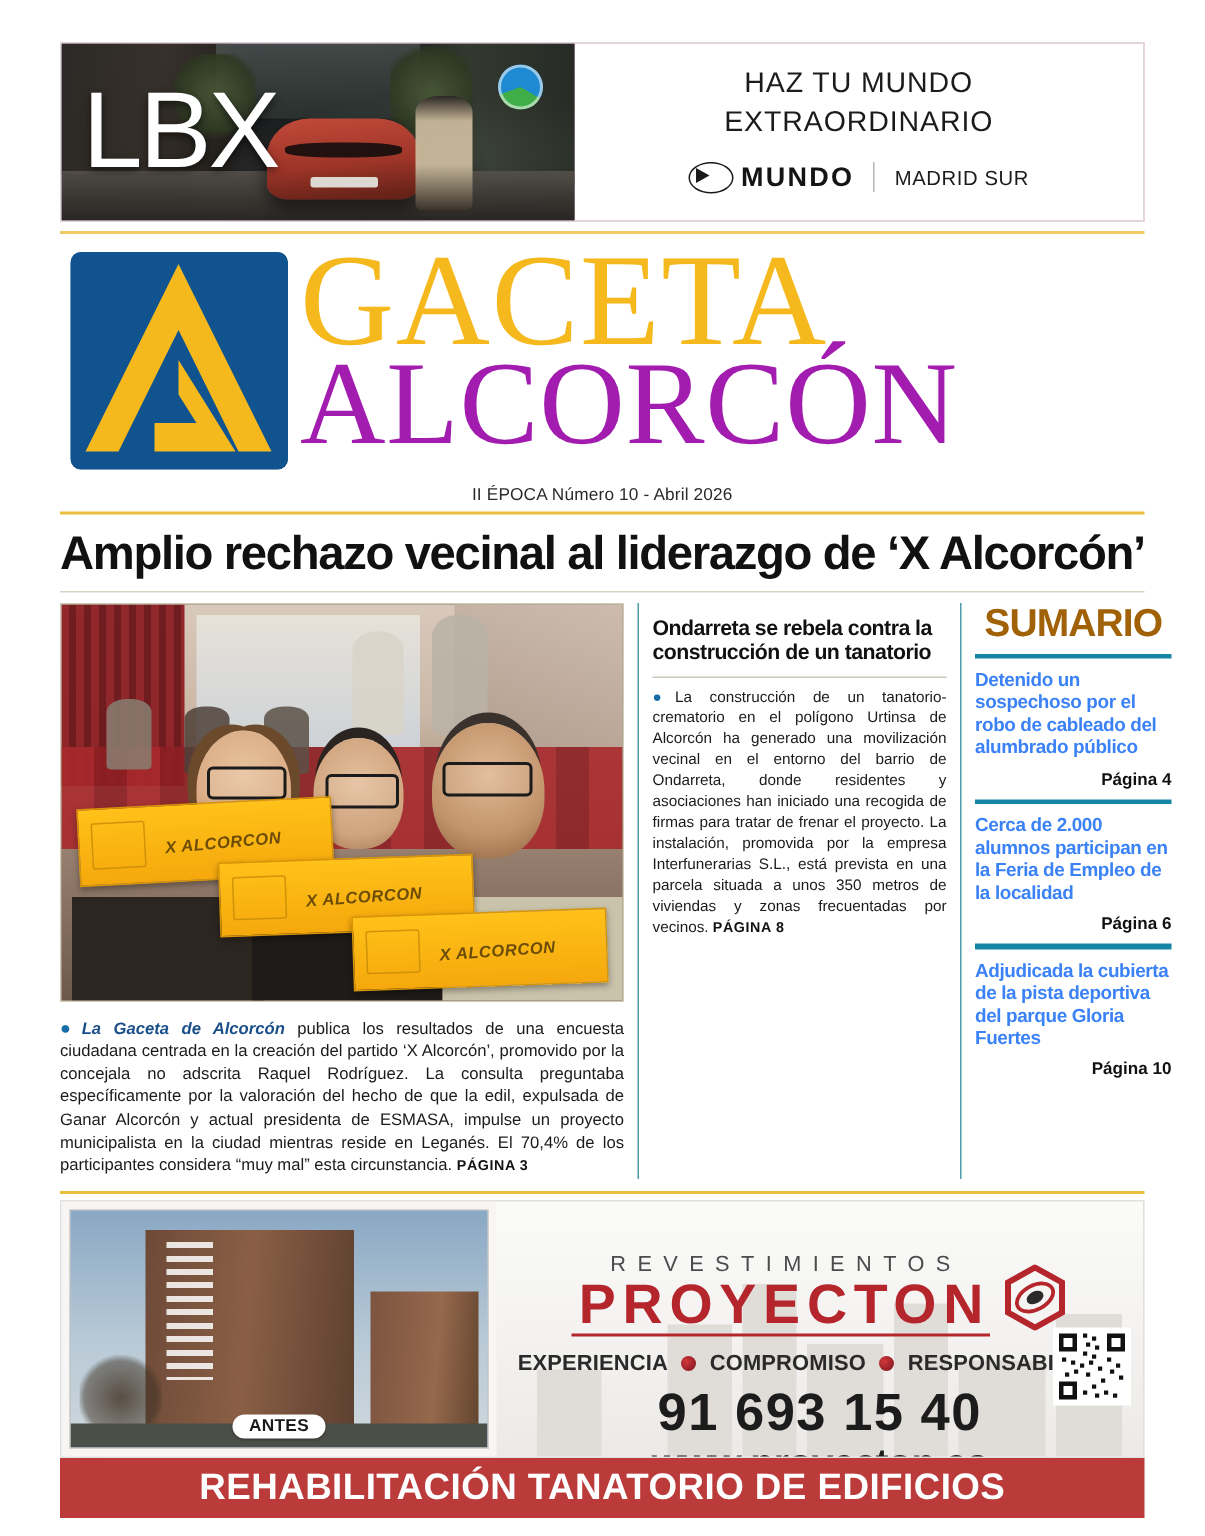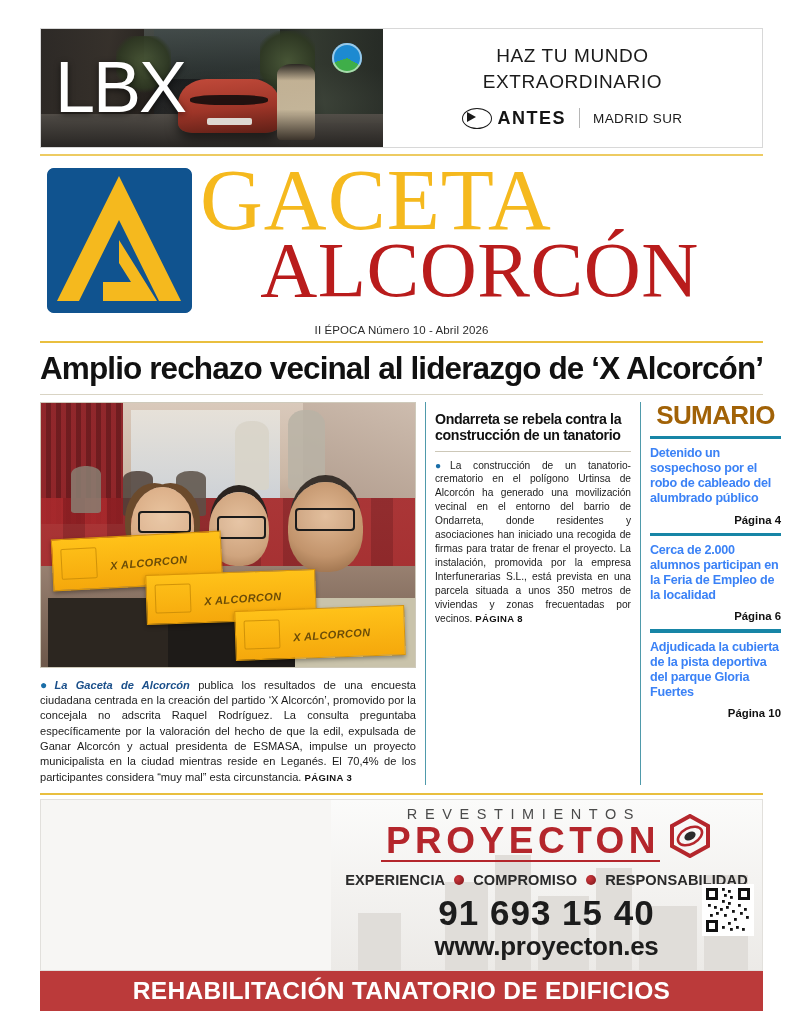--- a/index.html
+++ b/index.html
@@ -236,23 +236,23 @@
     color: #f5b91e;
     letter-spacing: 1px;
     text-align: left;
     padding-right: 4px;
   }
   .title-alcorcon {
     font-family: "Liberation Serif", serif;
     font-size: 79px;
     line-height: 0.92;
     font-weight: 400;
-    color: #b91c1c;
+    color: #a21caf;
     letter-spacing: .5px;
-    text-align: center;
+    text-align: left;
     padding-right: 4px;
     margin-top: -4px;
   }
   .issue-line {
     width: 723px;
     text-align: center;
     font-family: "Liberation Sans", sans-serif;
     font-size: 11.5px;
     color: #2b2b2b;
     letter-spacing: .1px;
@@ -658,20 +658,21 @@
     justify-content: flex-start;
     padding: 6px 10px 4px;
     box-sizing: border-box;
   }
   .ad-brandrow {
     position: relative;
     width: 100%;
     display: flex;
     align-items: flex-start;
     justify-content: center;
+    margin-top: 28px;
   }
   .ad-brandtext { position: relative; }
   .ad-revest {
     font-family: "Liberation Sans", sans-serif;
     font-size: 14.5px;
     letter-spacing: 7.6px;
     color: #4b4b4b;
     text-align: center;
     padding-left: 7px;
   }
@@ -783,21 +784,21 @@
         <div class="lbx-word">LBX</div>
       </div>
       <div class="topad-text">
         <div class="topad-slogan">
           <div>HAZ TU MUNDO</div>
           <div>EXTRAORDINARIO</div>
         </div>
         <div class="topad-brandrow">
           <div class="lexus-mark">
             <div class="lexus-oval"></div>
-            <div class="lexus-word">ANTES</div>
+            <div class="lexus-word">MUNDO</div>
           </div>
           <div class="brand-sep"></div>
           <div class="dealer">MADRID SUR</div>
         </div>
       </div>
     </div>
 
     <div class="rule-gold thin"></div>
 
     <div class="masthead">
@@ -907,20 +908,28 @@
         <div class="blk" style="left:56%;width:6%;height:52%"></div>
         <div class="blk" style="left:63%;width:5%;height:68%"></div>
         <div class="blk" style="left:69%;width:7%;height:44%"></div>
         <div class="blk" style="left:77%;width:5%;height:60%"></div>
         <div class="blk" style="left:83%;width:8%;height:38%"></div>
         <div class="blk" style="left:92%;width:6%;height:56%"></div>
         <div class="blk" style="left:44%;width:6%;height:34%"></div>
       </div>
 
       <div class="ad-photos">
+        <div class="ad-photo before">
+          <div class="ap-sky"></div>
+          <div class="ap-side"></div>
+          <div class="ap-tower"></div>
+          <div class="ap-tree"></div>
+          <div class="ap-base"></div>
+          <div class="ap-label dark">ANTES</div>
+        </div>
       </div>
 
       <div class="ad-right">
         <div class="ad-brandrow">
           <div class="ad-brandtext">
             <div class="ad-revest">REVESTIMIENTOS</div>
             <div class="ad-proyecton">PROYECTON</div>
           </div>
           <div class="ad-hexlogo">
             <svg width="44" height="44" viewBox="0 0 44 44" aria-hidden="true">

